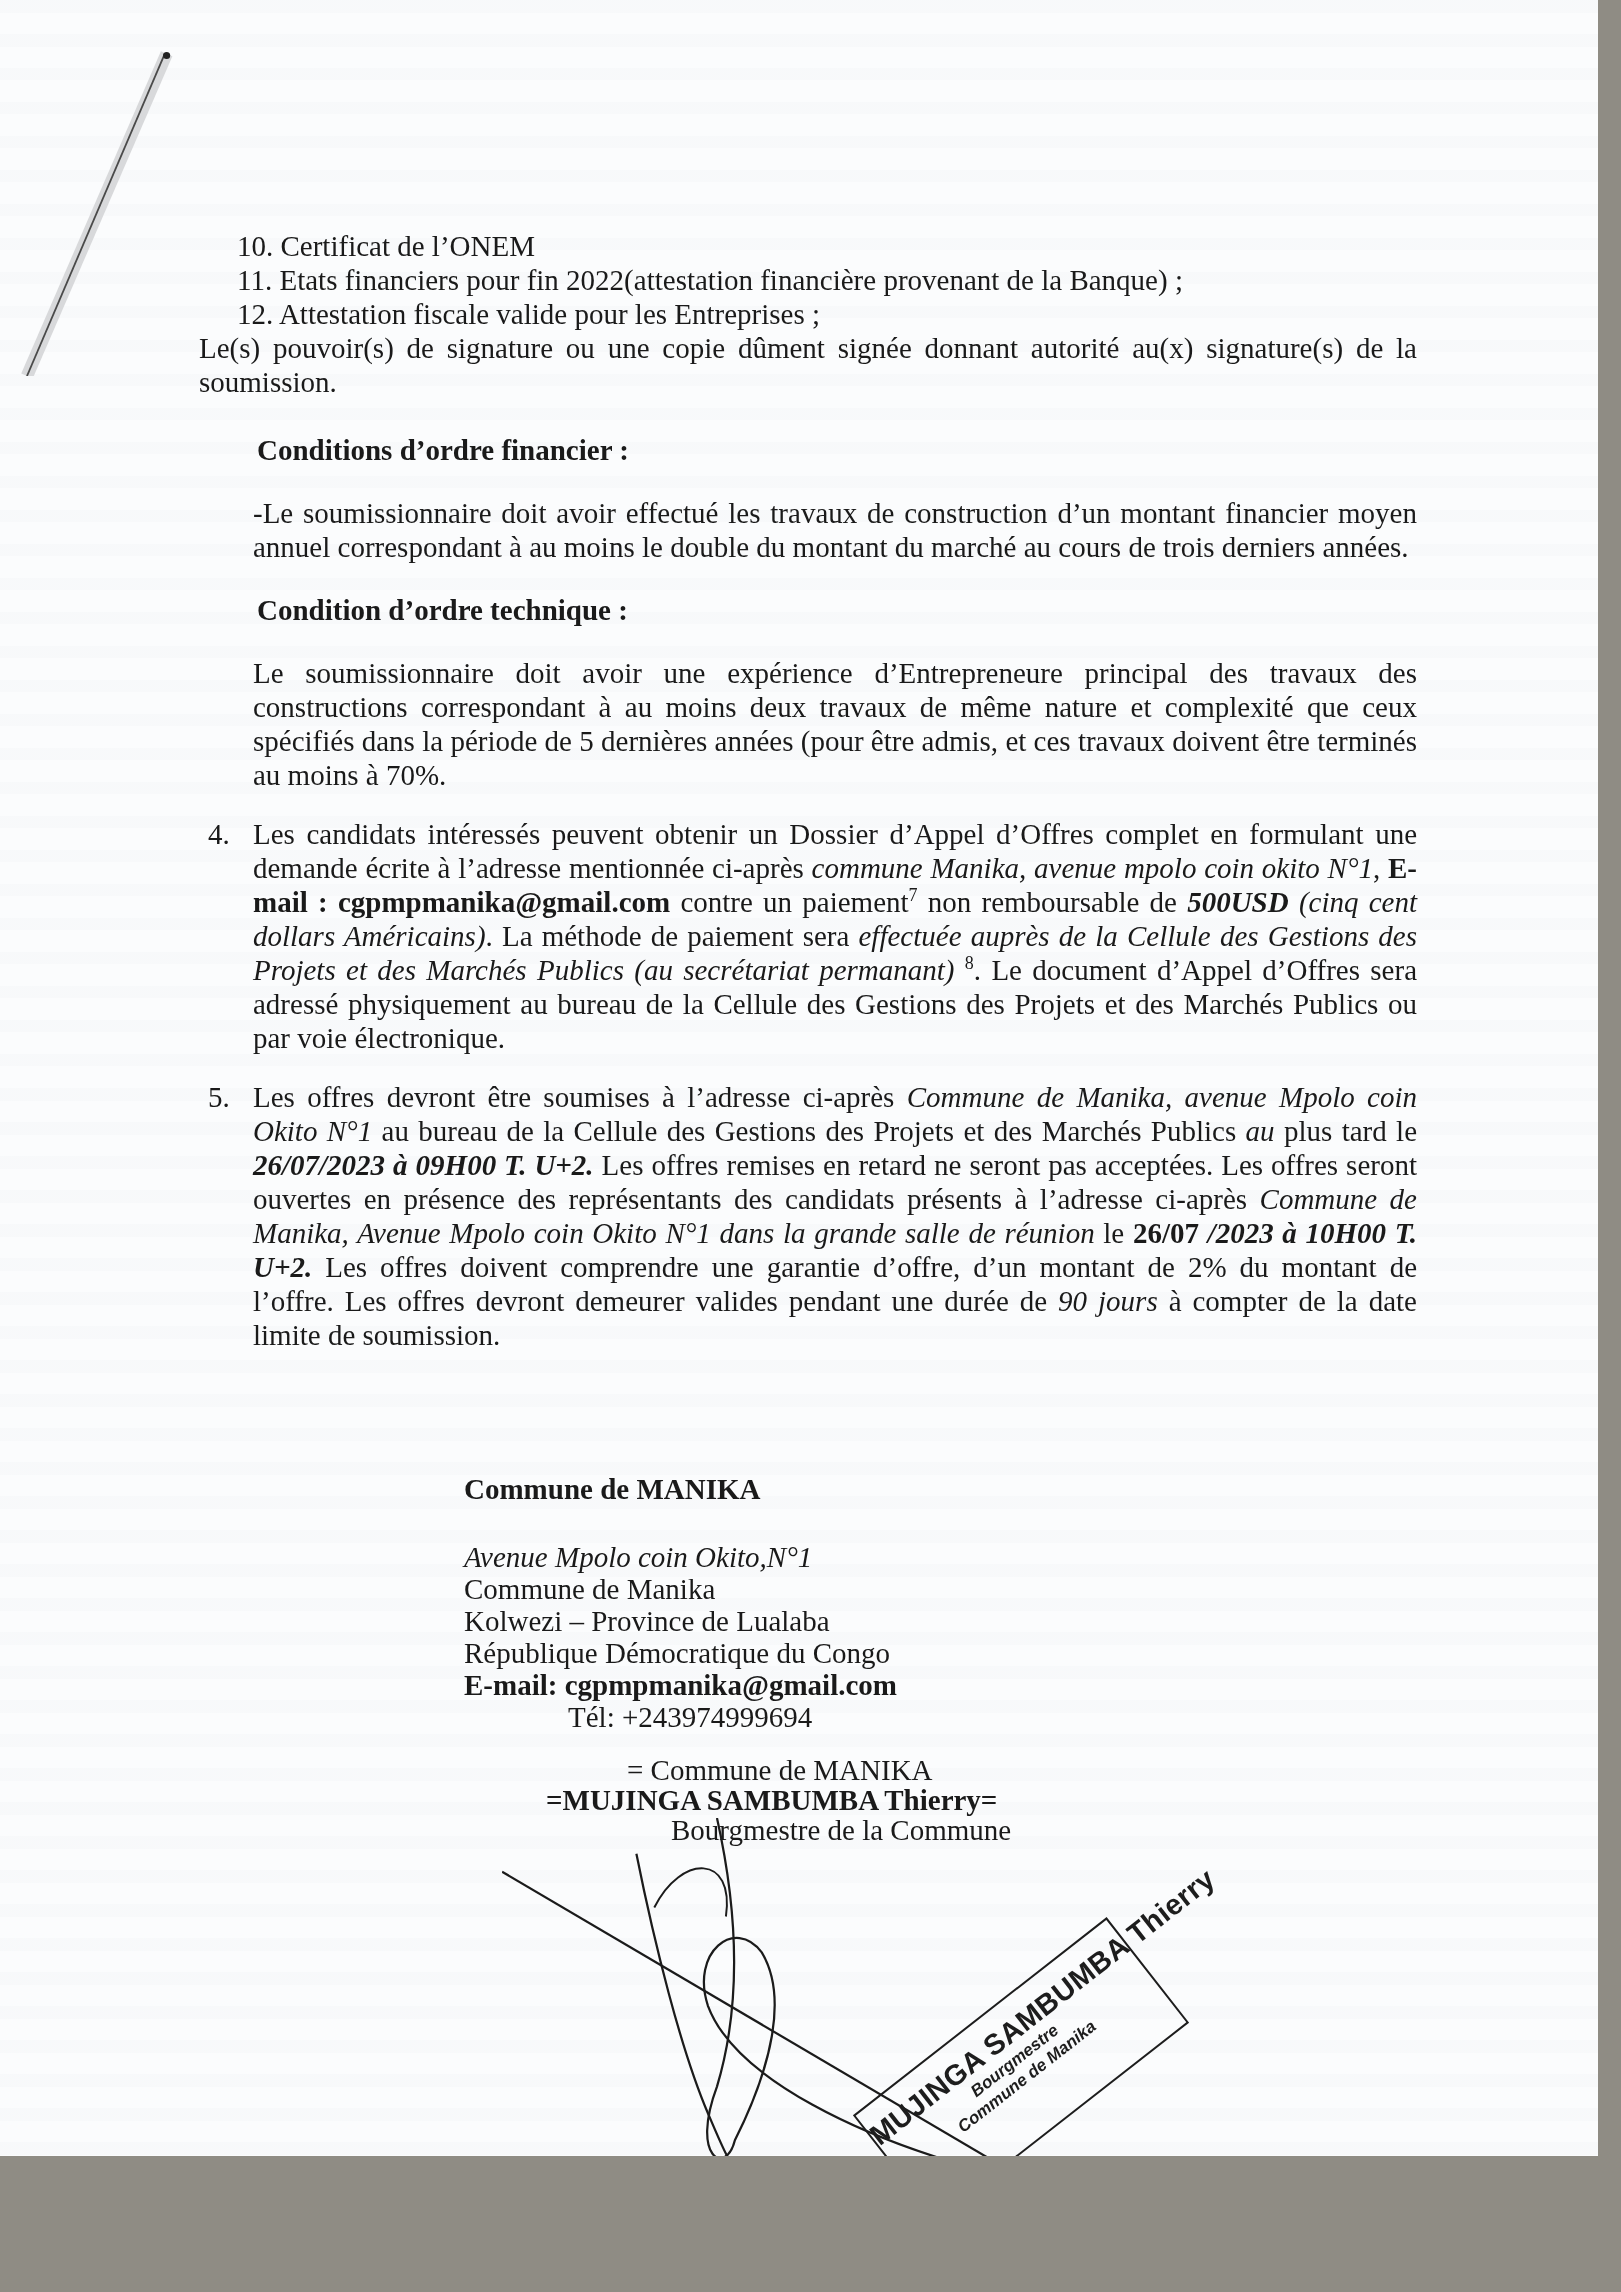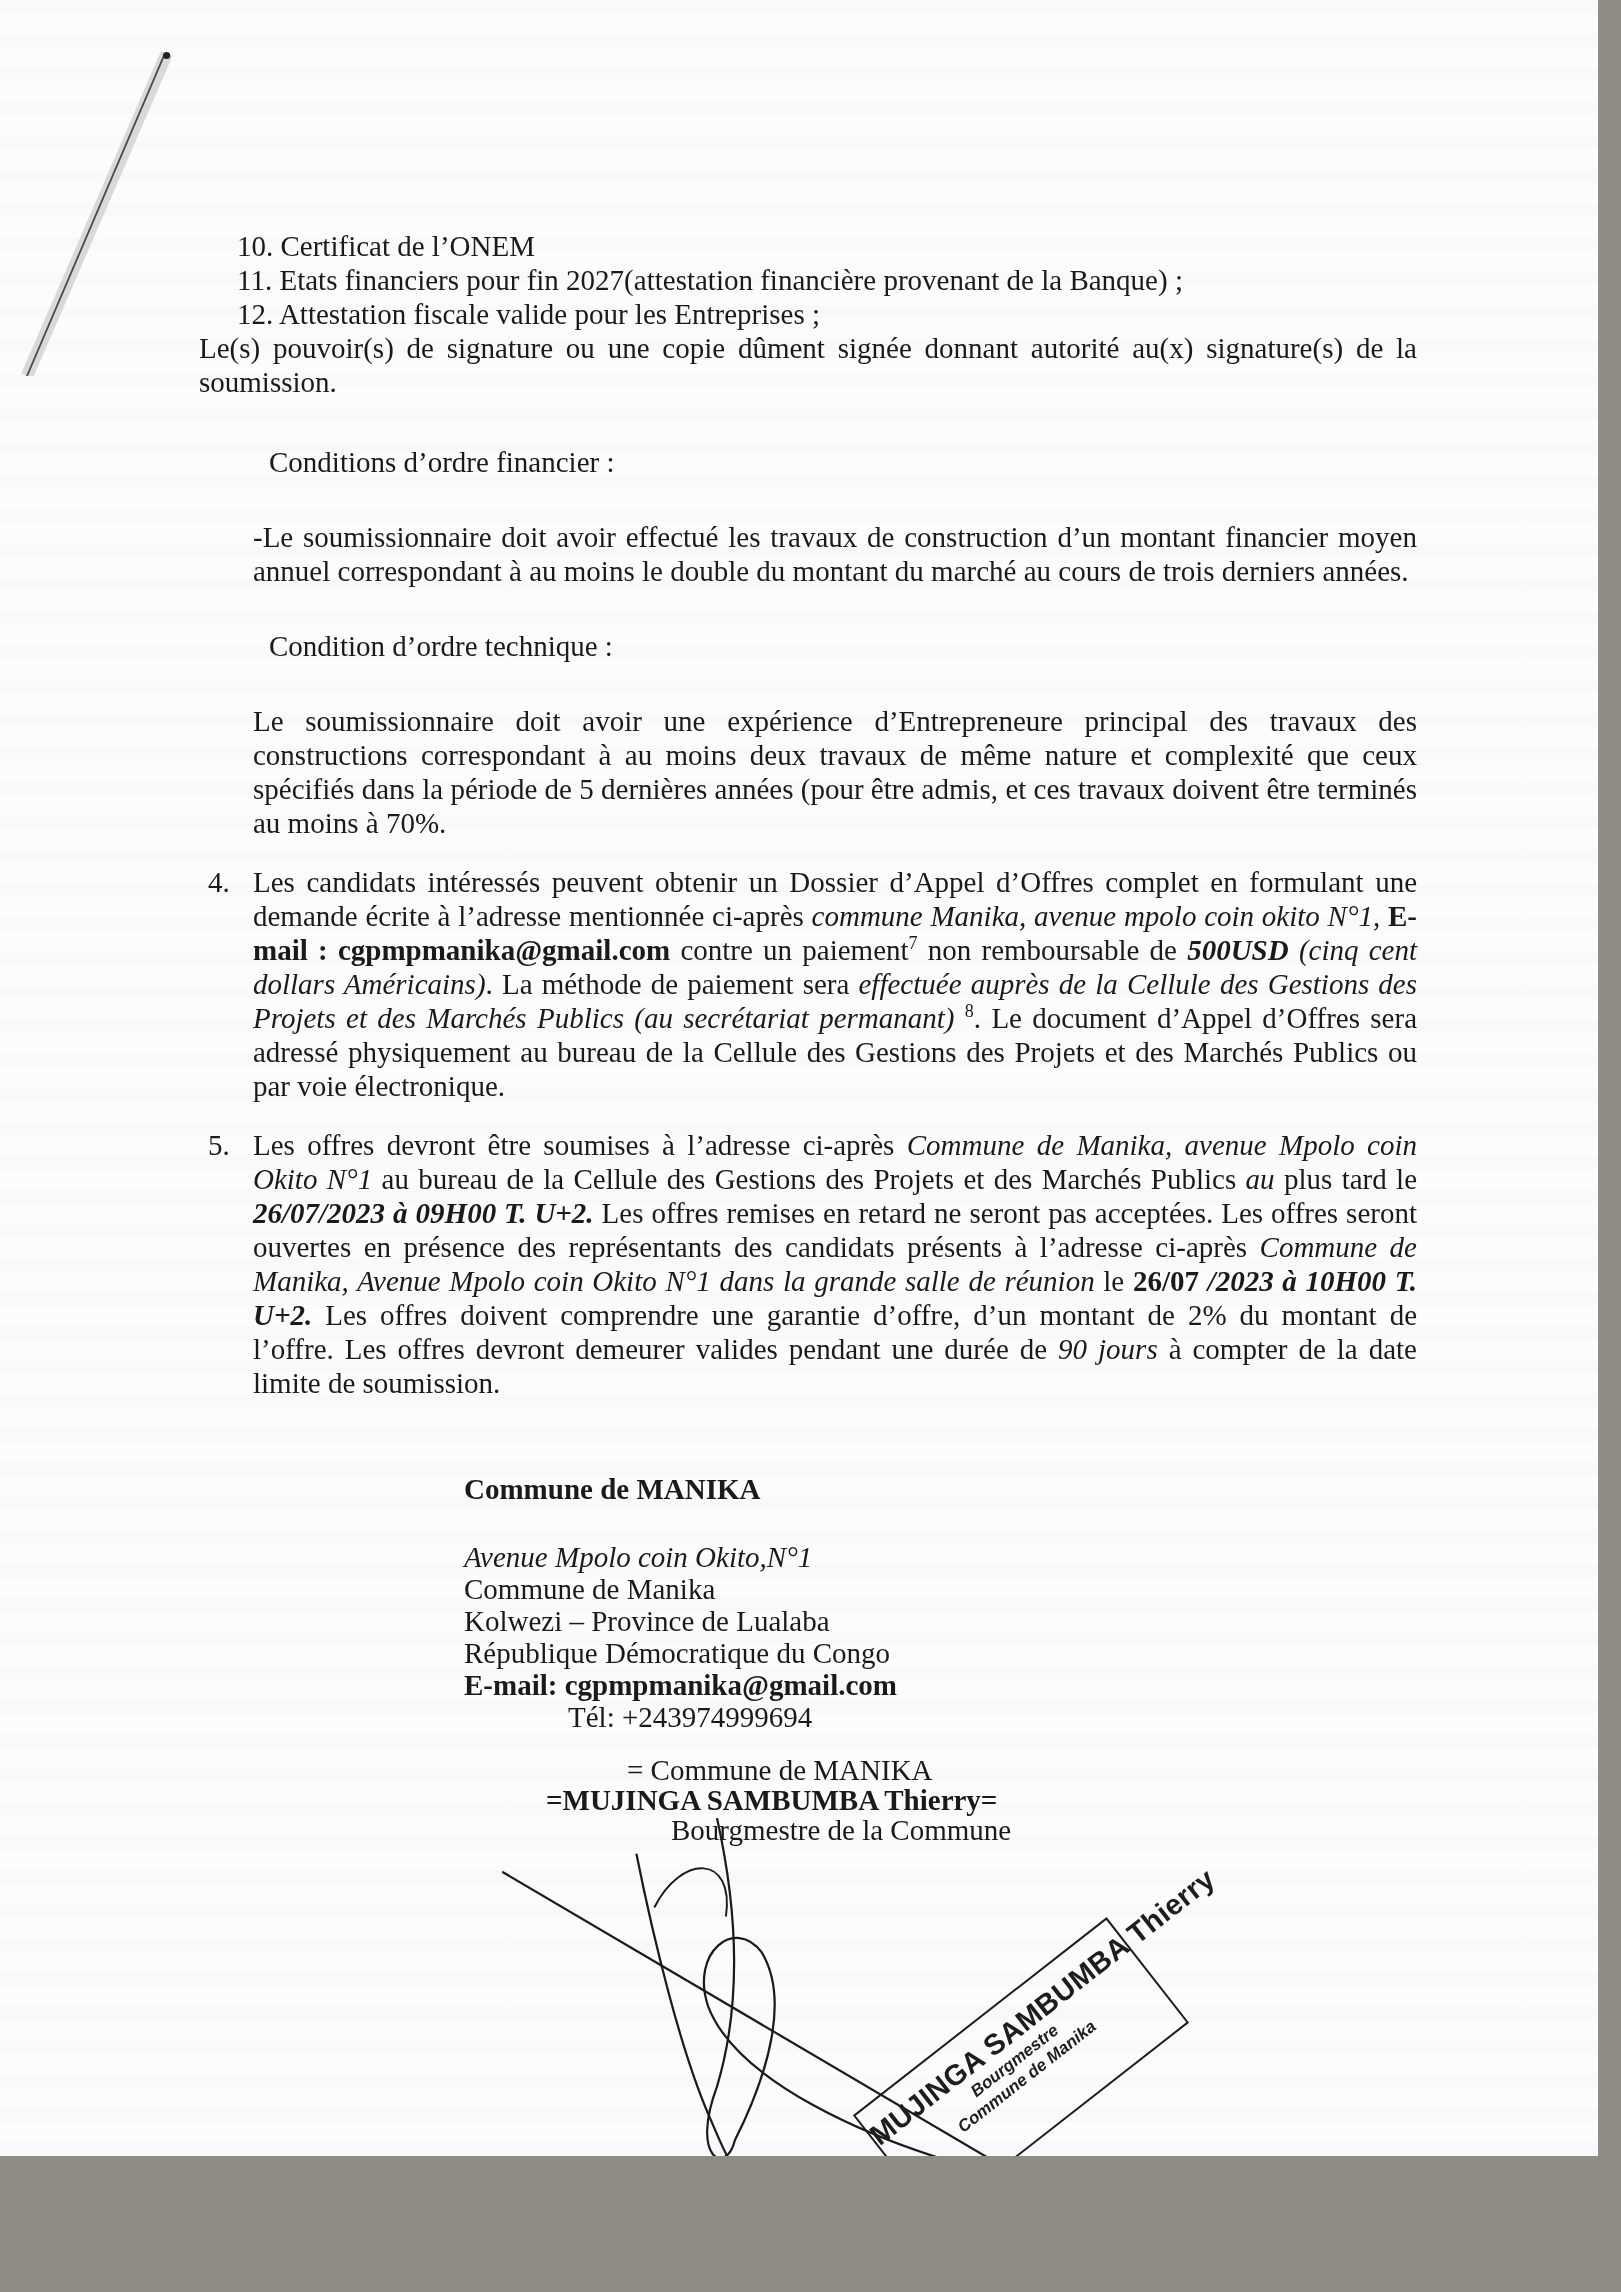--- a/index.html
+++ b/index.html
@@ -49,22 +49,22 @@
       top: 229px;
       width: 1218px;
       font-size: 29px;
       line-height: 34px;
     }
     .doc-line { margin: 0; }
     .list-item { padding-left: 38px; }
     .block { text-align: justify; }
     .indent-block { margin-left: 54px; }
     .heading {
-      font-weight: normal;
-      margin: 16px;
+      font-weight: bold;
+      margin: 4px;
     }
     .gap-s { height: 25px; }
     .gap-m { height: 30px; }
 
     .numbered {
       display: flex;
       margin-left: 0;
     }
     .numbered .num {
       width: 54px;
@@ -161,21 +161,21 @@
   <div class="bleed"></div>
 
   <svg class="pen-stroke" viewBox="0 0 260 420">
     <line x1="186" y1="60" x2="30" y2="420" stroke="#d8d9db" stroke-width="14"></line>
     <line x1="184" y1="60" x2="30" y2="420" stroke="#4a4a4a" stroke-width="2"></line>
     <circle cx="186" cy="62" r="4" fill="#222"></circle>
   </svg>
 
   <div class="content">
     <p class="doc-line list-item"><span>10.</span> <span>Certificat de l’ONEM</span></p>
-    <p class="doc-line list-item"><span>11.</span> <span>Etats financiers pour fin 2027(attestation financière provenant de la Banque) ;</span></p>
+    <p class="doc-line list-item"><span>11.</span> <span>Etats financiers pour fin 2022(attestation financière provenant de la Banque) ;</span></p>
     <p class="doc-line list-item"><span>12.</span> <span>Attestation fiscale valide pour les Entreprises ;</span></p>
     <p class="doc-line block">Le(s) pouvoir(s) de signature ou une copie dûment signée donnant autorité au(x) signature(s) de la soumission.</p>
 
     <div class="gap-m"></div>
     <div class="indent-block">
       <p class="heading">Conditions d’ordre financier :</p>
       <div class="gap-s"></div>
       <p class="doc-line block">-Le soumissionnaire doit avoir effectué les travaux de construction d’un montant financier moyen annuel correspondant à au moins le double du montant du marché au cours de trois derniers années.</p>
       <div class="gap-s"></div>
       <p class="heading">Condition d’ordre technique :</p>

